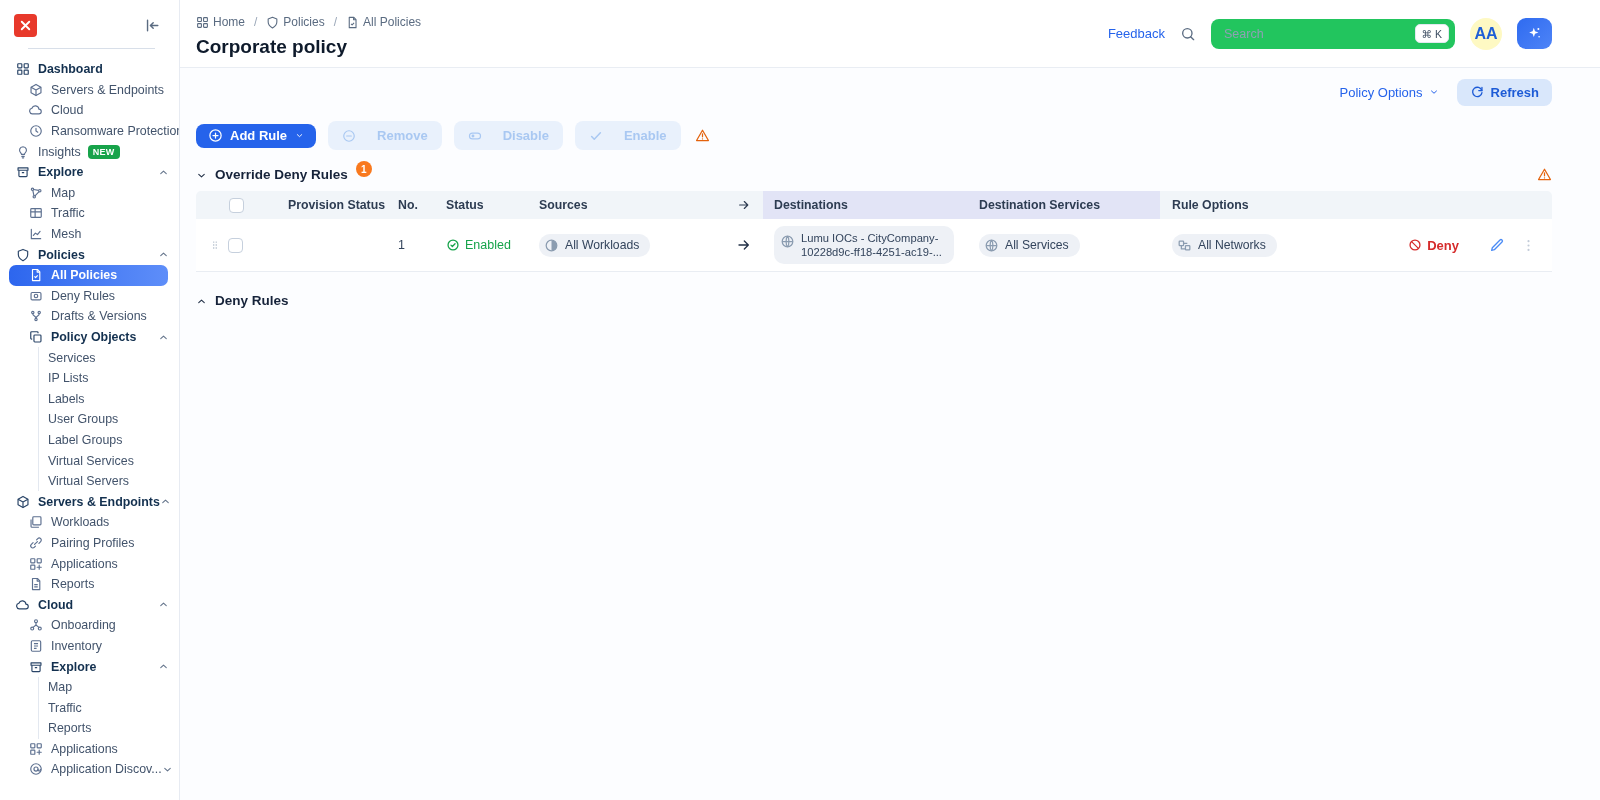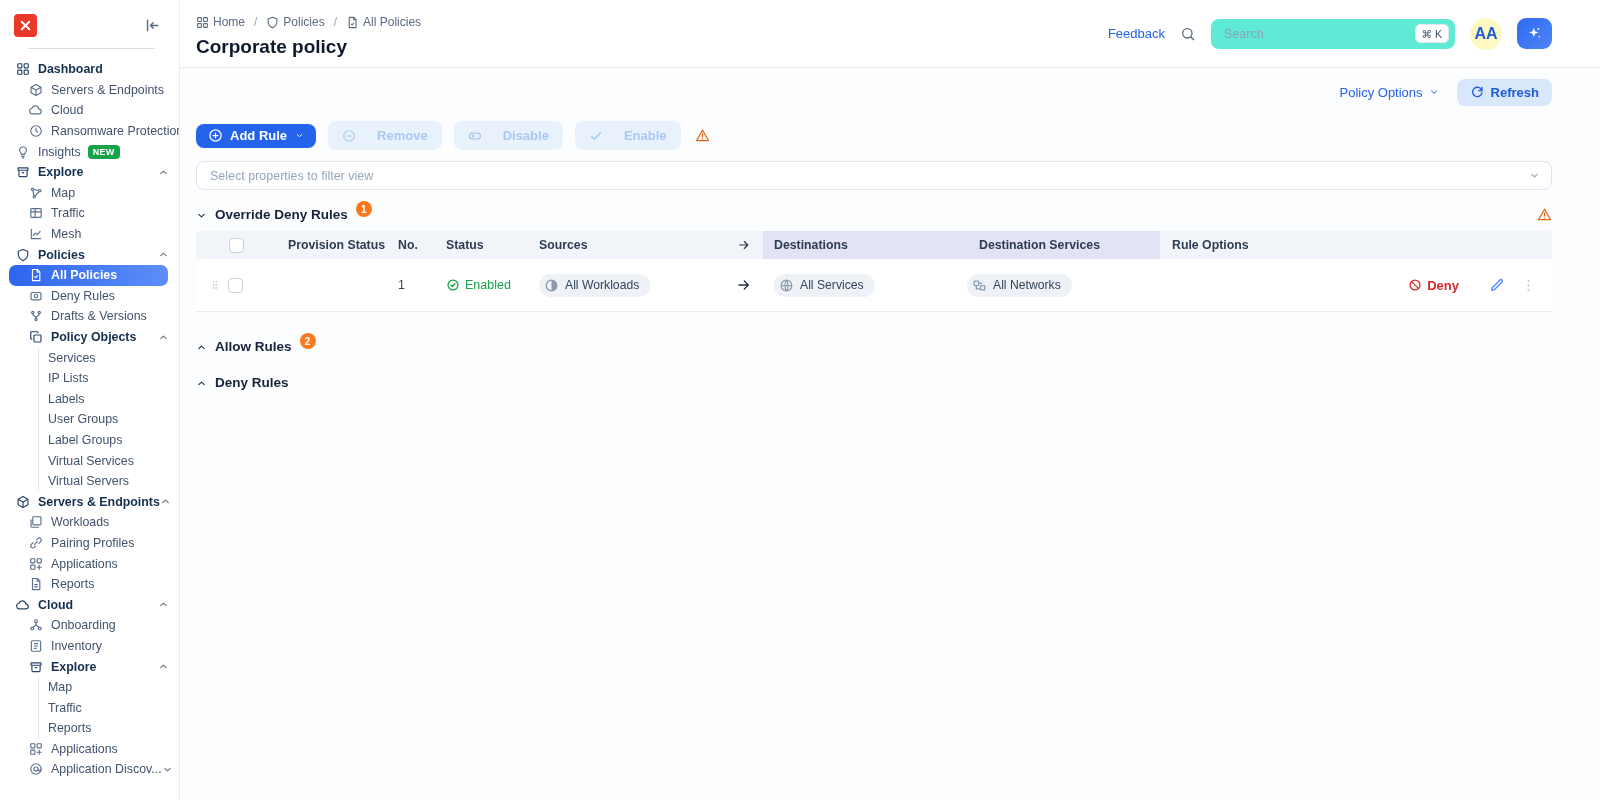--- a/index.html
+++ b/index.html
@@ -33,21 +33,21 @@
   .topbar { height:68px; min-height:68px; background:#fff; border-bottom:1px solid #e9edf3; display:flex; align-items:center; justify-content:space-between; padding:0 48px 0 16px; }
   .tb-left { align-self:flex-start; padding-top:15px; }
   .bc { display:flex; align-items:center; gap:6px; font-size:12px; color:#5a6b81; }
   .bc-item { display:flex; align-items:center; gap:4px; cursor:pointer; }
   .bc .ic { width:13px; height:13px; color:#5a6b81; }
   .bc .sep { color:#9aa7b8; margin:0 3px; }
   .page-title { font-size:19px; font-weight:700; color:#0e1a2b; margin-top:7px; }
   .tb-right { display:flex; align-items:center; gap:15px; }
   .feedback { color:#2563eb; font-size:13px; font-weight:500; cursor:pointer; }
   .search-glass { width:16px; height:16px; color:#5a6b81; cursor:pointer; }
-  .searchbox { width:244px; height:30px; background:#5eead4; border-radius:8px; display:flex; align-items:center; padding:0 6px 0 13px; }
+  .searchbox { width:244px; height:30px; background:#22c55e; border-radius:8px; display:flex; align-items:center; padding:0 6px 0 13px; }
   .searchbox input { flex:1; min-width:0; border:none; outline:none; background:transparent; font-size:12.5px; font-family:"Liberation Sans",sans-serif; color:#33445c; }
   .searchbox input::placeholder { color:#8fa0b4; }
   .kbd { background:#fff; border:1px solid #e2e8f0; border-radius:5px; font-size:10.5px; color:#3f4f63; padding:2.5px 6px; white-space:nowrap; }
   .avatar { width:32px; height:32px; border-radius:50%; background:#fef9c3; color:#1f5fd6; font-size:16px; font-weight:700; display:flex; align-items:center; justify-content:center; cursor:pointer; }
   .ai-btn { width:35px; height:31px; border-radius:9px; background:linear-gradient(135deg,#2f6bf0,#4e84f7); display:flex; align-items:center; justify-content:center; cursor:pointer; }
   .ai-btn svg { width:17px; height:17px; color:#fff; }
 
   
   .content { flex:1; padding:8px 48px 0 16px; }
   .row-options { display:flex; justify-content:flex-end; align-items:center; gap:18px; height:32px; }
@@ -604,26 +604,20 @@
             <svg class="ic16">
               <use href="#i-check"></use>
             </svg>
             <span>Enable</span>
           </div>
         <svg class="warn-ic">
             <use href="#i-warn"></use>
           </svg>
       </div>
 
-      <div class="filterbar">
-        <input placeholder="Select properties to filter view" style="">
-        <svg class="chevd">
-            <use href="#i-chevdown"></use>
-          </svg>
-      </div>
 
       <div class="section">
         <svg class="sec-chev">
             <use href="#i-chevdown"></use>
           </svg>
         <span class="sec-title">Override Deny Rules</span>
         <span class="badge-o">1</span>
         <svg class="sec-warn">
             <use href="#i-warn"></use>
           </svg>
@@ -671,20 +665,28 @@
                   <use href="#i-half"></use>
                 </svg>
                 <span>All Workloads</span>
               </span>
           </div>
           <div class="c5">
               <svg class="arrow-ic">
                 <use href="#i-arrow"></use>
               </svg>
             </div>
+          <div class="c6">
+            <span class="pill-2l">
+                <svg>
+                  <use href="#i-globe"></use>
+                </svg>
+                <span><span>Lumu IOCs - CityCompany-</span><br><span>10228d9c-ff18-4251-ac19-...</span></span>
+              </span>
+          </div>
           <div class="c7">
             <span class="pill">
                 <svg>
                   <use href="#i-globe"></use>
                 </svg>
                 <span>All Services</span>
               </span>
           </div>
           <div class="c8">
             <span class="pill">
@@ -704,27 +706,20 @@
             <svg class="pencil">
                 <use href="#i-pencil"></use>
               </svg>
             <svg class="dotsv">
                 <use href="#i-dotsv"></use>
               </svg>
           </div>
         </div>
       </div>
 
-      <div class="section mt26">
-        <svg class="sec-chev">
-            <use href="#i-chevup"></use>
-          </svg>
-        <span class="sec-title">Allow Rules</span>
-        <span class="badge-o">2</span>
-      </div>
 
       <div class="section mt22">
         <svg class="sec-chev">
             <use href="#i-chevup"></use>
           </svg>
         <span class="sec-title">Deny Rules</span>
       </div>
     </div>
   </main>
 </div>

